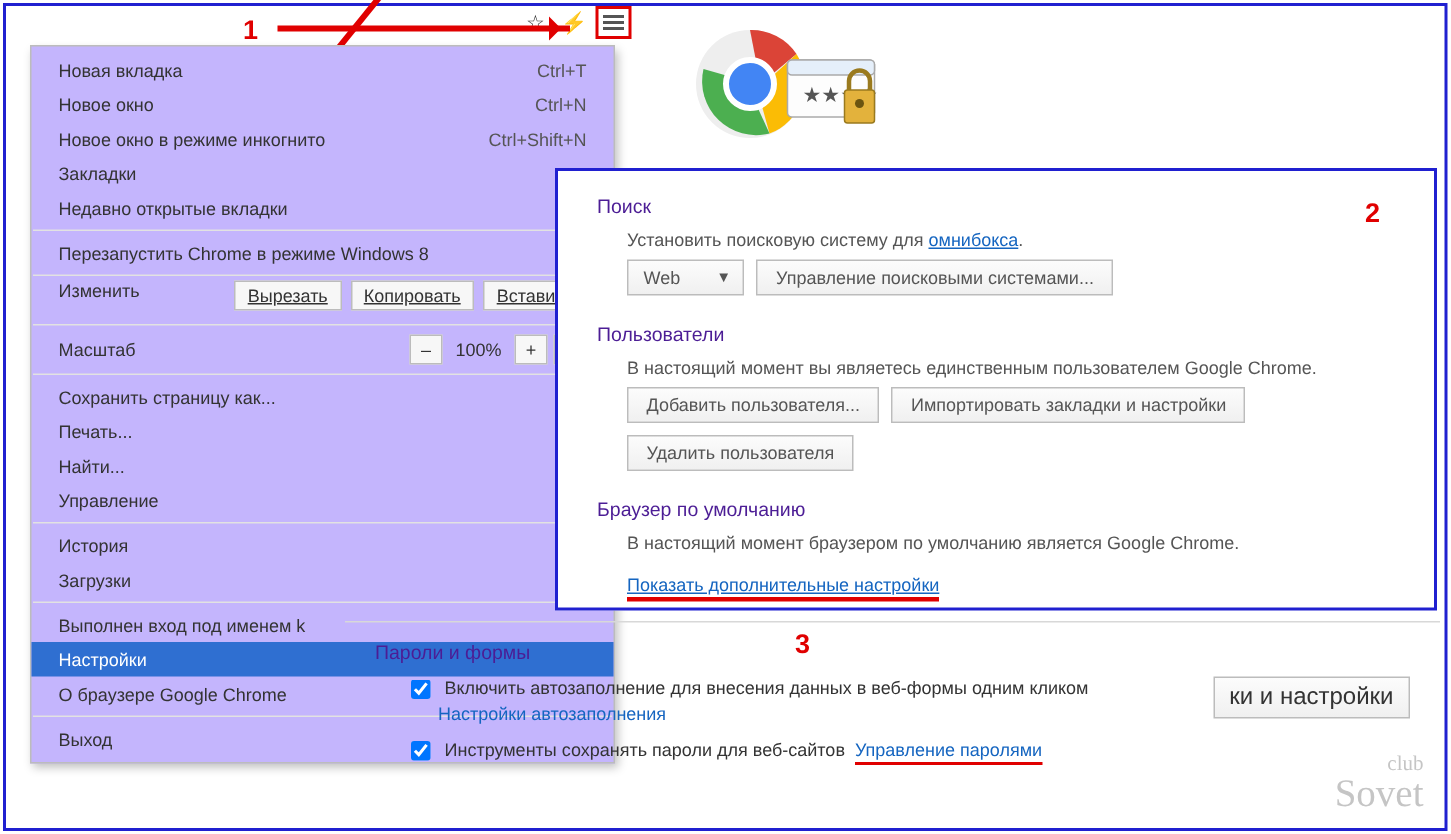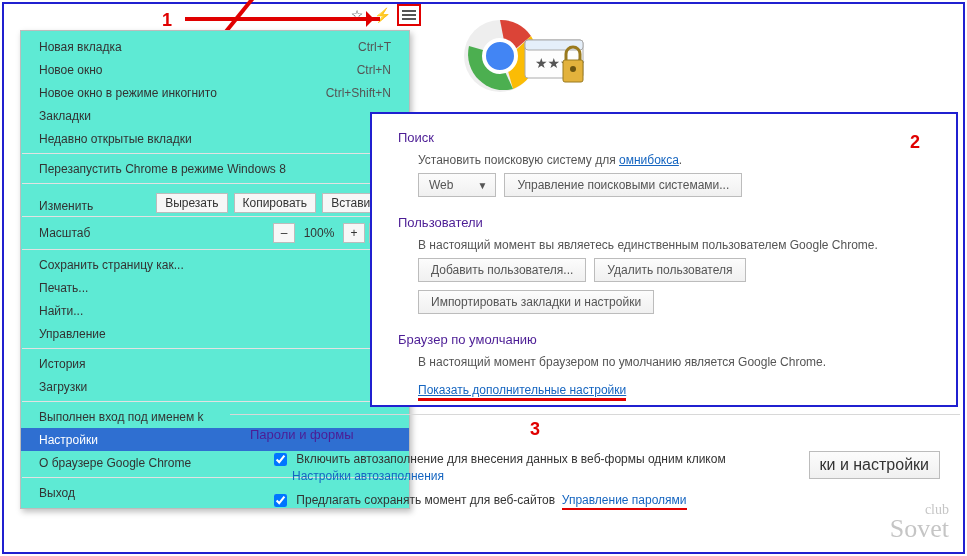--- a/index.html
+++ b/index.html
@@ -67,21 +67,21 @@
     border:8px solid transparent;
     border-left-color:#e00000;
   }
 
   
   .chrome-menu {
     position: absolute;
     top: 30px;
     left: 20px;
     width: 390px;
-    background: #5eead4;
+    background: #c4b5fd;
     border: 1px solid #bcbcbc;
     box-shadow: 2px 3px 6px rgba(0,0,0,0.25);
     padding: 4px 0;
   }
   .menu-item {
     display: flex;
     align-items: center;
     height: 23px;
     padding: 0 18px;
     cursor: default;
@@ -97,30 +97,31 @@
   }
   .submenu-arrow::after{
     content:"";
     position:absolute;
     right:10px; top:8px;
     border:4px solid transparent;
     border-left-color:#666;
   }
 
   .edit-row {
-    display:flex; align-items:flex-end; height:26px; padding:0 18px;
+    display:flex; align-items:flex-start; height:26px; padding:0 18px;
     gap:6px;
   }
   .edit-row .lbl { flex:1; }
   .edit-btn {
     border:1px solid #bcbcbc;
     padding:2px 8px;
     background:#f7f7f7;
     cursor:default;
     font-size:12px;
+    text-decoration:underline;
   }
   .zoom-row {
     display:flex; align-items:center; height:26px; padding:0 18px; gap:4px;
   }
   .zoom-row .lbl { flex:1; }
   .zoom-btn {
     width:22px; height:20px;
     border:1px solid #bcbcbc; background:#f7f7f7;
     display:flex;align-items:center;justify-content:center;
     font-size:12px; cursor:default;
@@ -367,22 +368,22 @@
       </div>
       <div class="btn">Управление поисковыми системами...</div>
     </div>
   </div>
 
   <div class="section-title" style="margin-top:18px;">Пользователи</div>
   <div class="section-body">
     <div>В настоящий момент вы являетесь единственным пользователем Google Chrome.</div>
     <div class="row">
       <div class="btn">Добавить пользователя...</div>
+      <div class="btn">Импортировать закладки и настройки</div>
       <div class="btn">Удалить пользователя</div>
-      <div class="btn">Импортировать закладки и настройки</div>
     </div>
   </div>
 
   <div class="section-title" style="margin-top:18px;">Браузер по умолчанию</div>
   <div class="section-body">
     <div>В настоящий момент браузером по умолчанию является Google Chrome.</div>
     <span class="advanced-link">Показать дополнительные настройки</span>
   </div>
 </div>
 
@@ -392,21 +393,21 @@
   <div class="ghost-btn">ки и настройки</div>
 
   <div class="line" style="padding-left:20px;">
     <input type="checkbox" class="chk" checked="" style="">
     <span>Включить автозаполнение для внесения данных в веб-формы одним кликом</span><br>
     <span style="padding-left:22px;" class="link">Настройки автозаполнения</span>
   </div>
 
   <div class="line" style="padding-left:20px;">
     <input type="checkbox" class="chk" checked="" style="">
-    <span>Предлагать сохранять момент для веб-сайтов</span>
+    <span>Инструменты сохранять пароли для веб-сайтов</span>
     &nbsp;<span class="link underline-red">Управление паролями</span>
   </div>
 </div>
 
 <div class="watermark">
   <span class="small">club</span>
   <span>Sovet</span>
 </div>
 
 </body></html>

